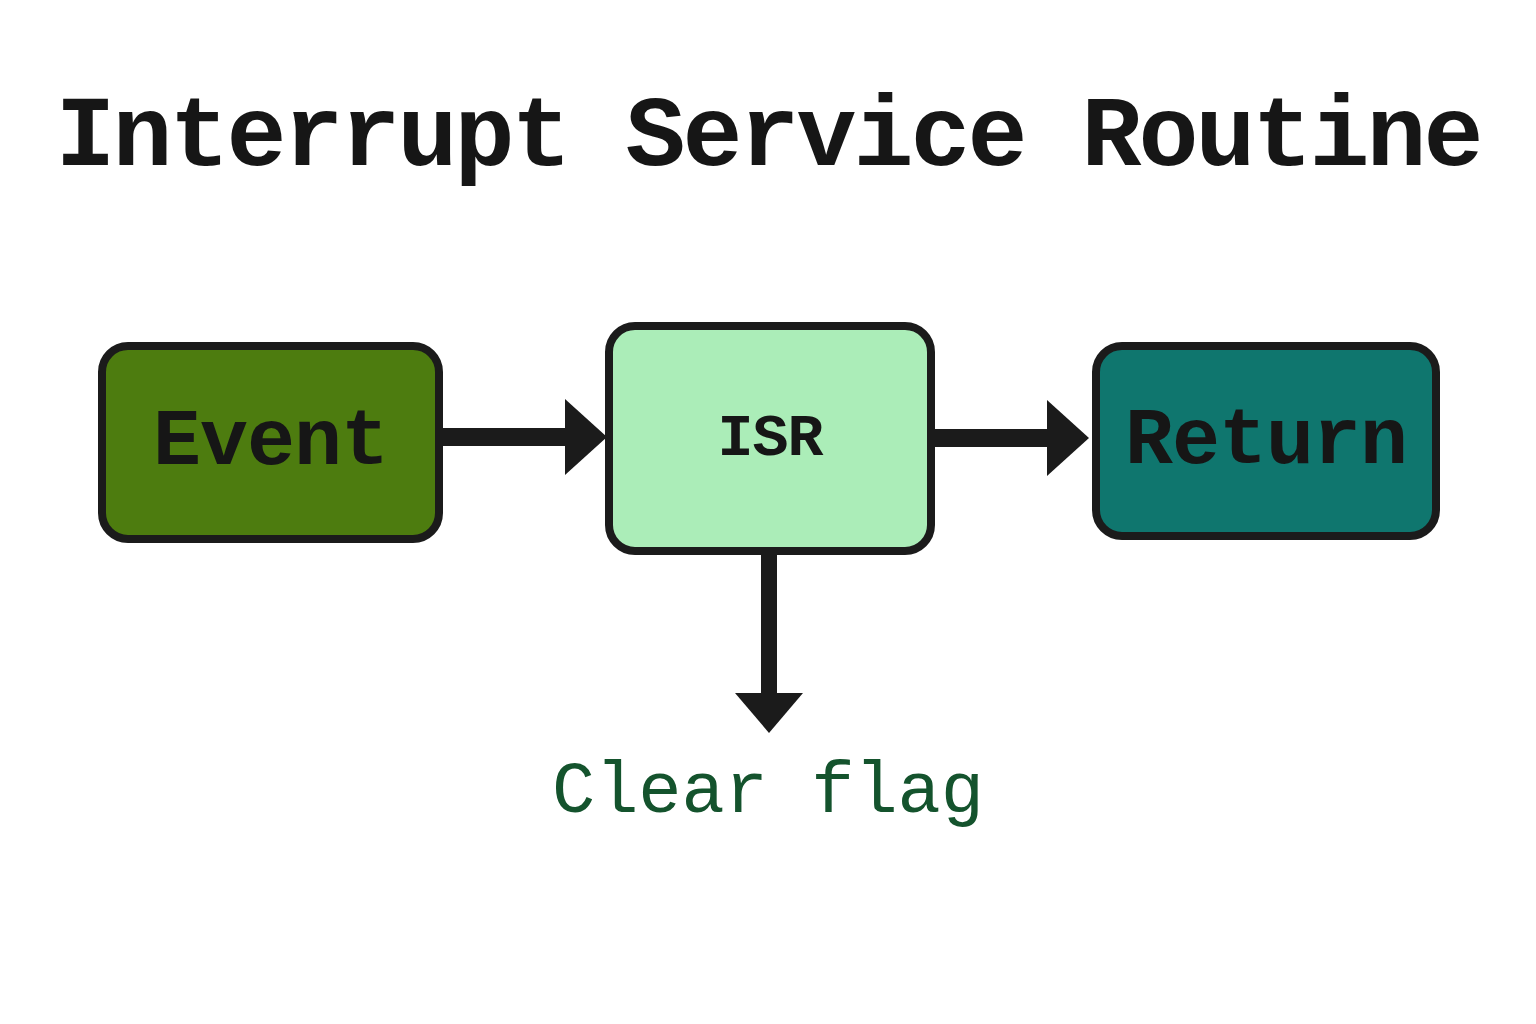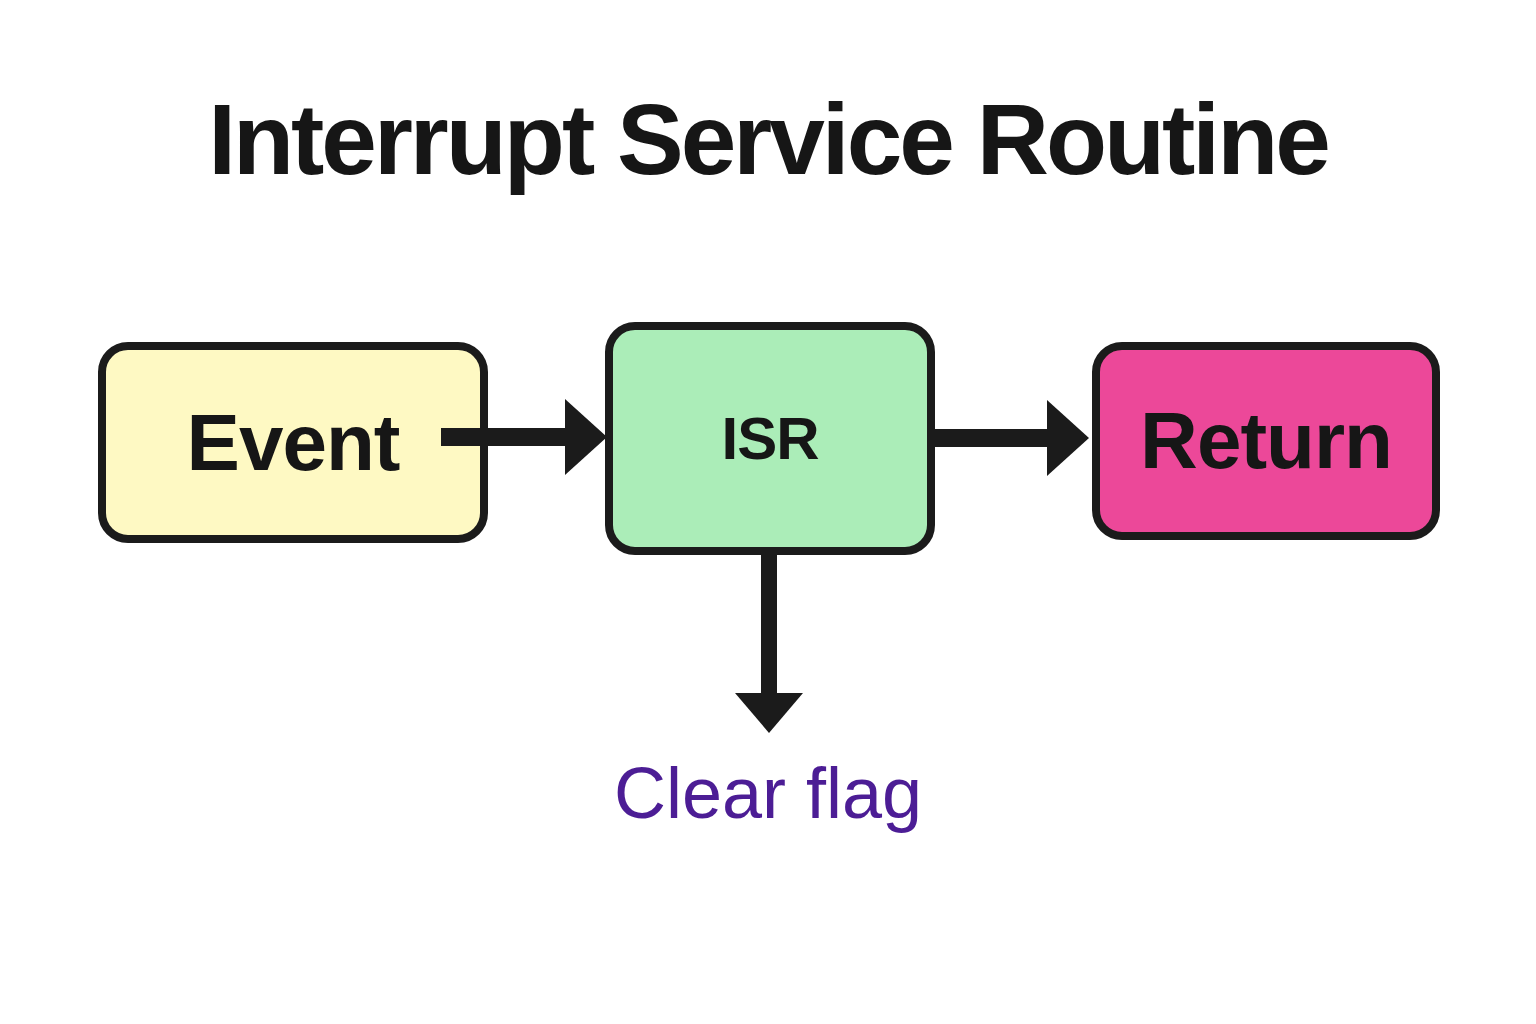--- a/index.html
+++ b/index.html
@@ -6,21 +6,21 @@
     margin: 0;
     padding: 0;
     background: #ffffff;
   }
   .canvas {
     position: relative;
     width: 1536px;
     height: 1024px;
     background: #ffffff;
     overflow: hidden;
-    font-family: Liberation Sans, sans-serif;
+    font-family: Liberation Mono, monospace;
     color: #161616;
   }
   .title {
     position: absolute;
     left: 0;
     top: 82px;
     width: 1536px;
     text-align: center;
     font-size: 100px;
     font-weight: 800;
@@ -37,24 +37,24 @@
     align-items: center;
     justify-content: center;
   }
   .node-label {
     font-size: 80px;
     font-weight: 700;
     color: #161616;
     letter-spacing: -1px;
     white-space: nowrap;
   }
-  .node--event  { left: 98px;   top: 342px; width: 390px; height: 201px; background: #fef9c3; }
+  .node--event  { left: 98px;   top: 342px; width: 345px; height: 201px; background: #4d7c0f; }
   .node--isr    { left: 605px;  top: 322px; width: 330px; height: 233px; background: #abedb8; }
   .node--isr .node-label { font-size: 60px; }
-  .node--return { left: 1092px; top: 342px; width: 348px; height: 198px; background: #ec4899; }
+  .node--return { left: 1092px; top: 342px; width: 348px; height: 198px; background: #0f766e; }
 
   .arrow { position: absolute; }
   .arrow .shaft-h {
     position: absolute;
     height: 18px;
     background: #1b1b1b;
     top: 0; left: 0;
   }
   .arrow .head-right {
     position: absolute;
@@ -88,21 +88,21 @@
     border-top: 40px solid #1b1b1b;
   }
   .annotation {
     position: absolute;
     left: 0;
     top: 752px;
     width: 1536px;
     text-align: center;
     font-size: 72px;
     font-weight: 500;
-    color: #4c1d95;
+    color: #14532d;
     white-space: nowrap;
   }
 </style>
 </head>
 <body>
 
 <div class="canvas">
 
   <div class="title">Interrupt Service Routine</div>
 

